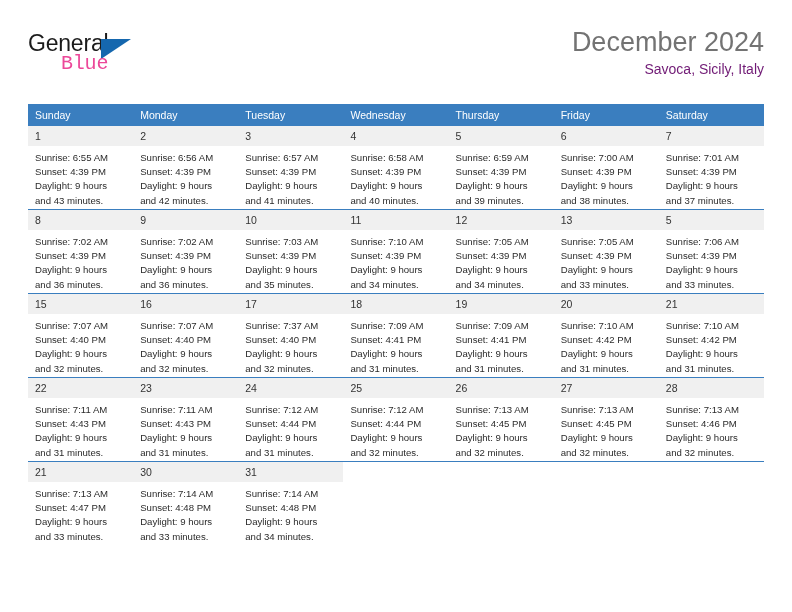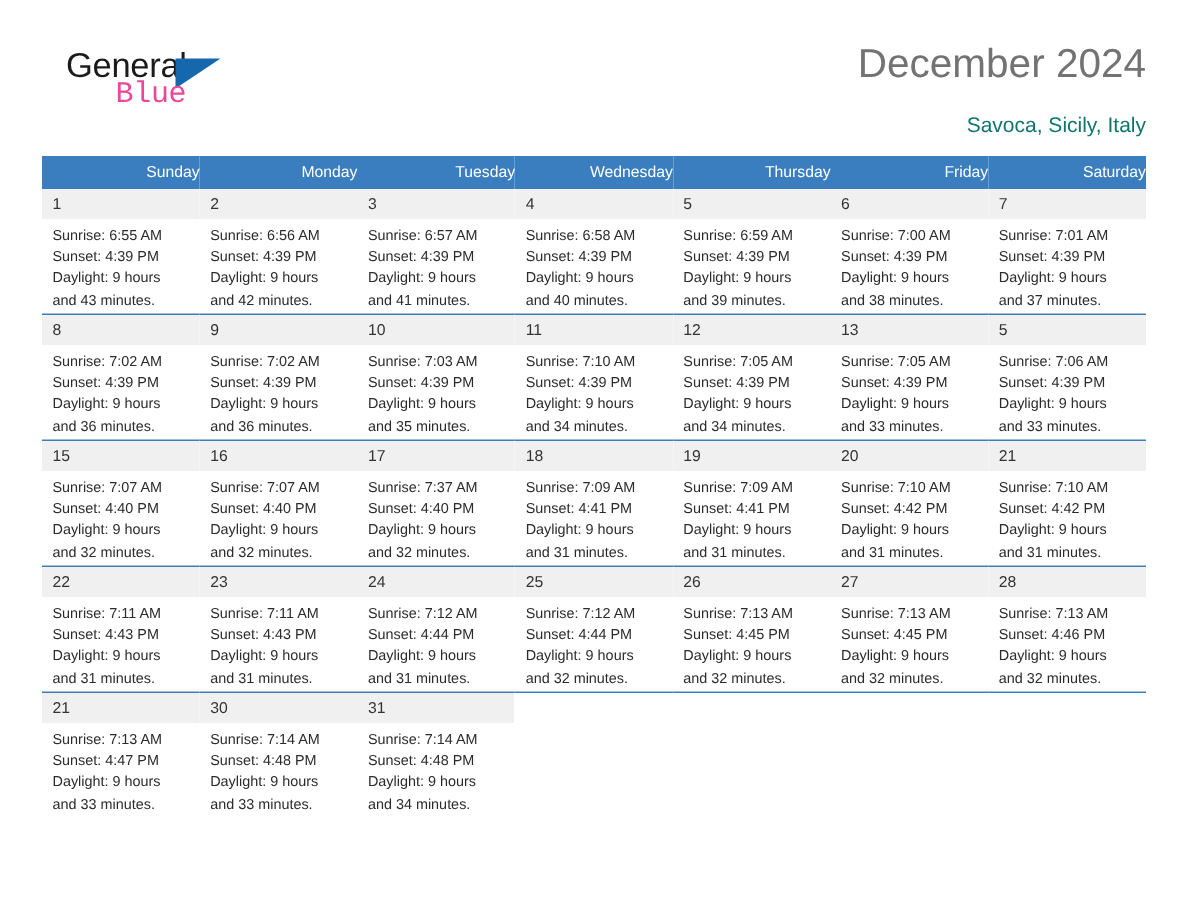--- a/index.html
+++ b/index.html
@@ -28,21 +28,20 @@
     top: 26px;
     width: 736px;
     height: 72px;
   }
   .logo {
     position: absolute;
     left: 0;
     top: 4px;
     width: 120px;
     height: 58px;
-    margin-left: 16px;
   }
   .logo-general {
     position: absolute;
     left: 0;
     top: 0;
     font-size: 23px;
     color: #1b1b1b;
     letter-spacing: -0.2px;
     line-height: 26px;
     font-family: "Liberation Sans", sans-serif;
@@ -74,41 +73,41 @@
     text-align: right;
   }
   .cal-title {
     font-size: 27px;
     color: #737373;
     line-height: 33px;
     white-space: nowrap;
   }
   .cal-subtitle {
     font-size: 14px;
-    color: #0f766e;
+    color: #701a75;
     line-height: 20px;
-    margin-top: 14px;
+    margin-top: 0;
     white-space: nowrap;
   }
 
   
   .calendar {
     position: absolute;
     left: 28px;
     top: 104px;
     width: 736px;
     border-collapse: collapse;
     table-layout: fixed;
   }
   .calendar th {
     background: #3a7ebf;
     color: #ffffff;
     font-size: 10.5px;
     font-weight: normal;
-    text-align: right;
+    text-align: left;
     padding: 5px 0 5px 7px;
     height: 11px;
     vertical-align: middle;
     border: none;
   }
   .calendar td {
     width: 105.14px;
     vertical-align: top;
     padding: 0;
     border: none;

